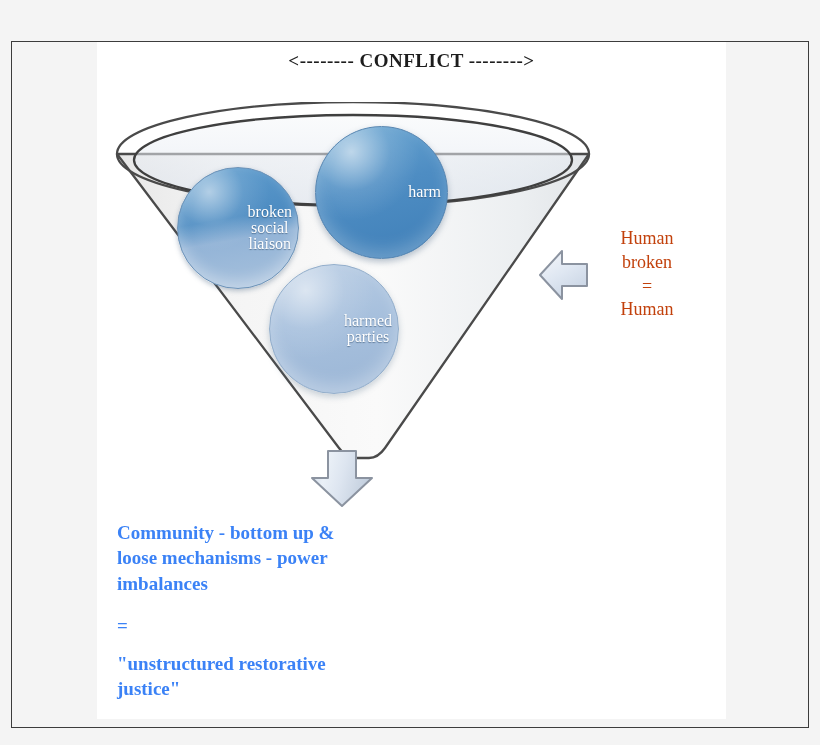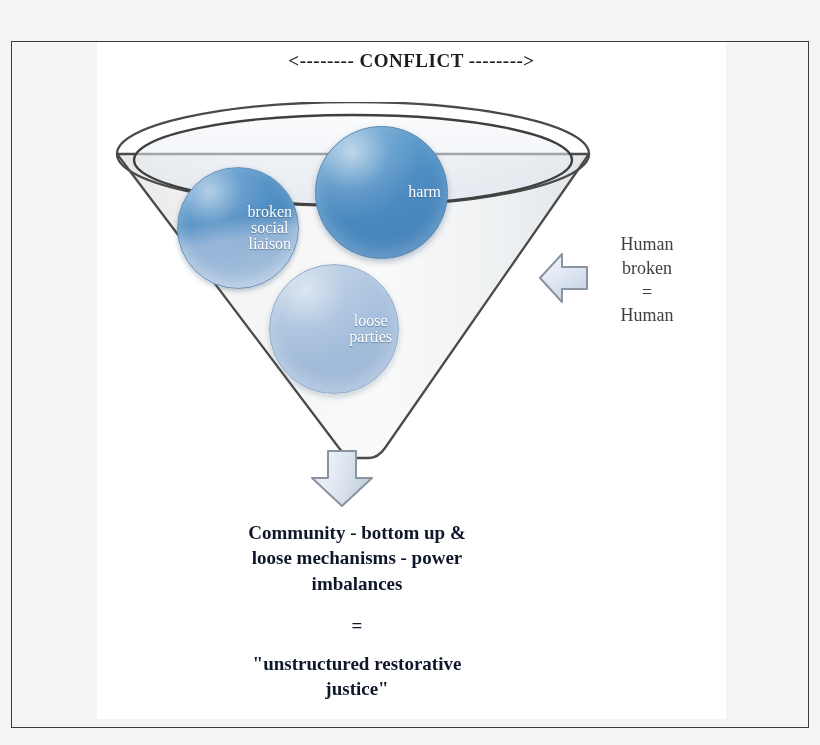--- a/index.html
+++ b/index.html
@@ -122,46 +122,44 @@
     align-items: center;
     gap: 8px;
   }
   #left-arrow-icon {
     flex: 0 0 auto;
   }
   #side-annotation-text {
     font-family: "Liberation Serif", "DejaVu Serif", serif;
     font-size: 18px;
     line-height: 1.32;
-    color: #404040;
+    color: #c2410c;
     text-align: center;
     width: 96px;
-    margin-top: 6px;
   }
   #side-annotation-text div { white-space: pre; }
 
   
   #down-arrow-icon {
     position: absolute;
     left: 208px;
     top: 406px;
   }
 
   
   #bottom-caption {
     position: absolute;
     left: 20px;
     top: 478px;
     width: 480px;
-    text-align: center;
     font-family: "Liberation Serif", "DejaVu Serif", serif;
     font-weight: bold;
     font-size: 19px;
     line-height: 1.33;
-    color: #0f172a;
+    color: #3b82f6;
   }
   #caption-equals {
     margin: 17px 0 13px 0;
     font-weight: bold;
     font-size: 19px;
   }
   #caption-main, #caption-conclusion { white-space: pre-line; }
 </style>
 </head>
 <body>
@@ -205,21 +203,21 @@
       <span class="bubble-label" style="white-space:pre-line;">broken
 social
 liaison</span>
     </div>
 
     <div class="bubble" id="bubble-harm">
       <span class="bubble-label" style="white-space:pre-line;">harm</span>
     </div>
 
     <div class="bubble" id="bubble-harmed-parties">
-      <span class="bubble-label" style="white-space:pre-line;">loose
+      <span class="bubble-label" style="white-space:pre-line;">harmed
 parties</span>
     </div>
 
     <div id="side-annotation">
       <svg id="left-arrow-icon" width="54" height="62" viewBox="0 0 54 62">
         <defs>
           <linearGradient id="lArrowGrad" x1="0.2" y1="0" x2="0.8" y2="1">
             <stop offset="0%" stop-color="#f2f5fa"></stop>
             <stop offset="45%" stop-color="#dfe7f2"></stop>
             <stop offset="100%" stop-color="#c6d2e2"></stop>

